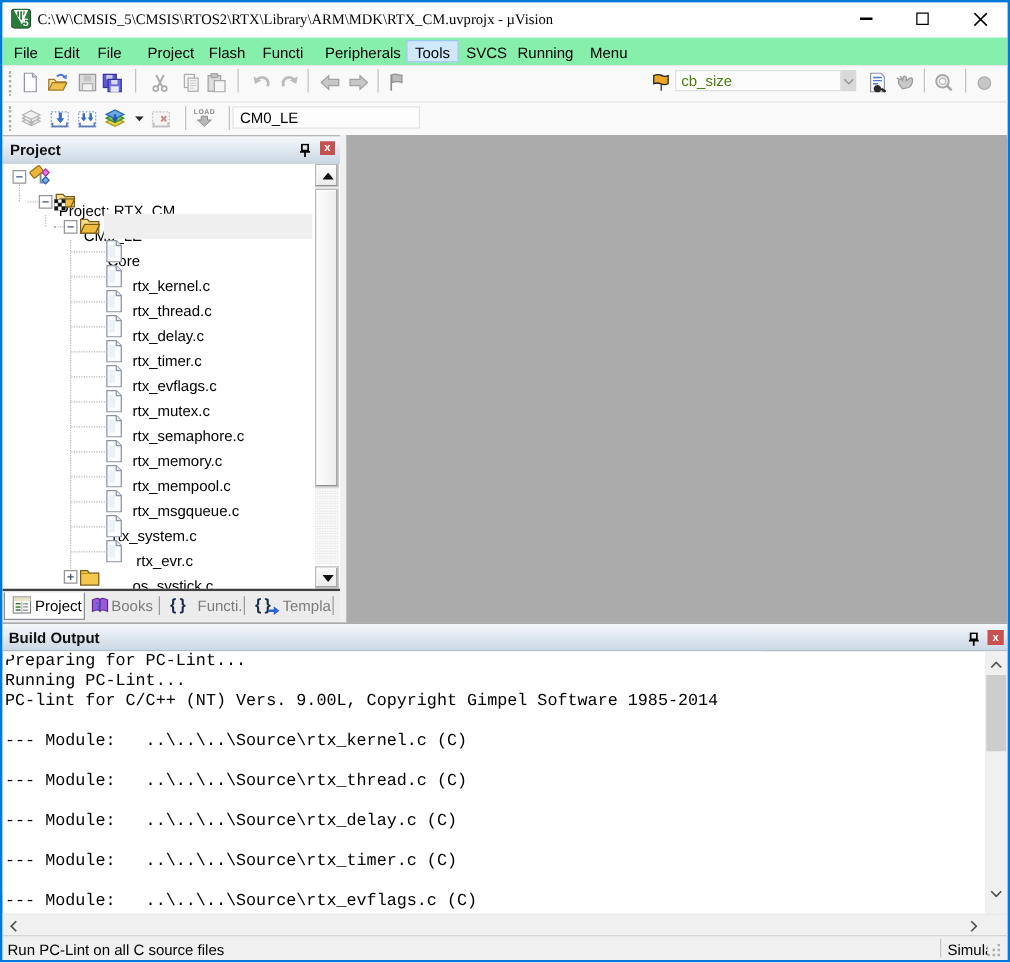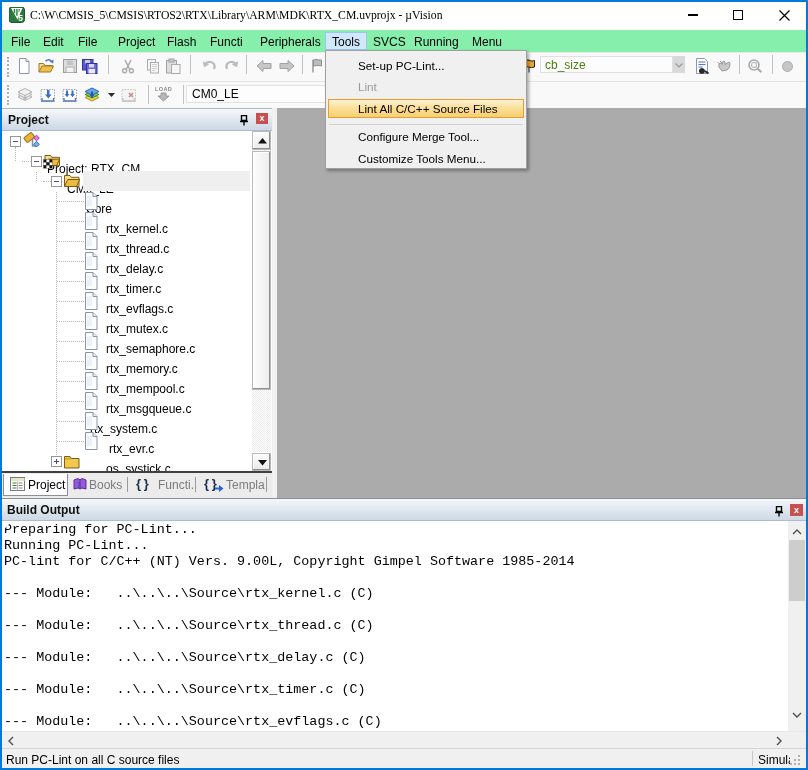--- a/index.html
+++ b/index.html
@@ -468,24 +468,15 @@
             <rect x="8" y="0" width="2" height="2"></rect>
             <rect x="8" y="4" width="2" height="2"></rect>
             <rect x="8" y="8" width="2" height="2"></rect>
             <rect x="4" y="4" width="2" height="2"></rect>
             <rect x="4" y="8" width="2" height="2"></rect>
             <rect x="0" y="8" width="2" height="2"></rect>
           </g>
   </svg>
 </div>
 
-<div id="dropdown">
-  <div class="ddi" style="top:8px">Set-up PC-Lint...</div>
-  <div class="ddi" style="top:29px;color:#9a9a9a">Lint</div>
-  <div id="dd-hl"></div>
-  <div class="ddi" style="top:51px">Lint All C/C++ Source Files</div>
-  <div id="dd-sep"></div>
-  <div class="ddi" style="top:79px">Configure Merge Tool...</div>
-  <div class="ddi" style="top:101px">Customize Tools Menu...</div>
-</div>
 
 </div>
   </div>
 
 </body></html>

